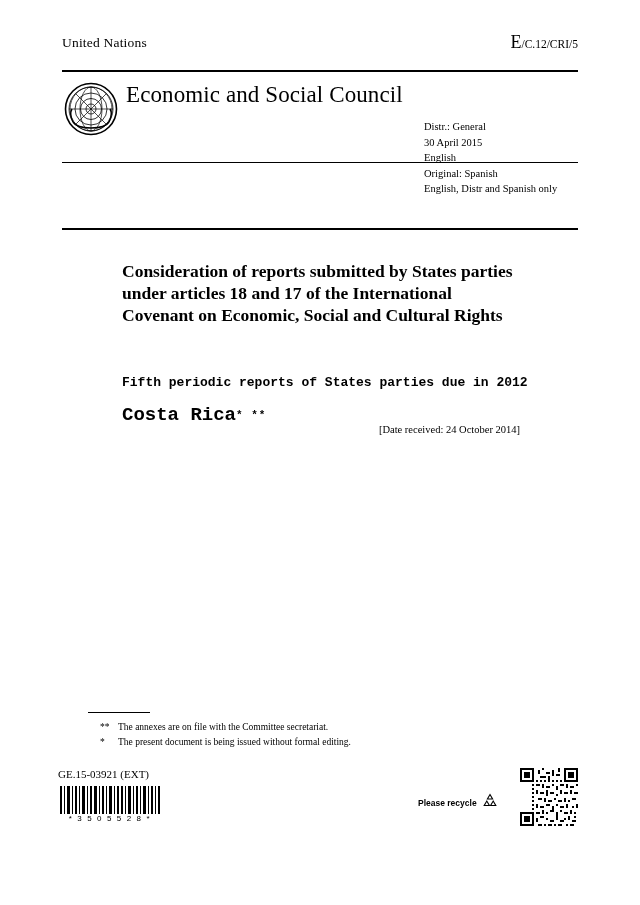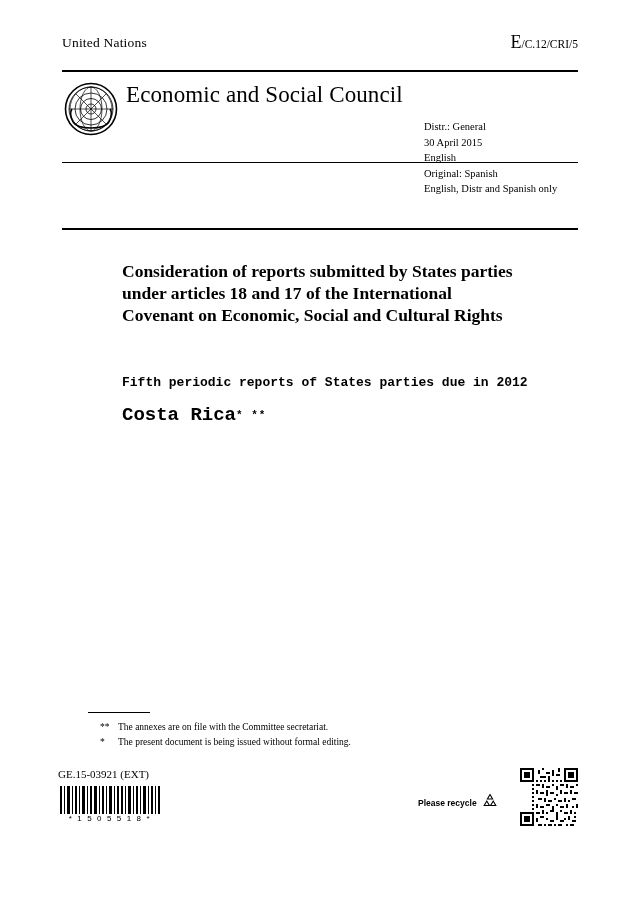--- a/index.html
+++ b/index.html
@@ -279,20 +279,21 @@
   </div>
 
   <div class="rule-thin"></div>
   <div class="rule-section"></div>
 
   <div class="main-title">Consideration of reports submitted by States parties under articles 18 and 17 of the International Covenant on Economic, Social and Cultural Rights</div>
   <div class="subtitle">Fifth periodic reports of States parties due in 2012</div>
   <div class="country">
     <span>Costa Rica</span><span class="marks">* **</span>
   </div>
+  <div class="date-received">[Date received: 24 October 2014]</div>
 
   <div class="footnote-rule"></div>
   <div class="footnotes">
     <div class="fn">
       <span class="mark">**</span><span>The annexes are on file with the Committee secretariat.</span>
     </div>
     <div class="fn">
       <span class="mark">*</span><span>The present document is being issued without formal editing.</span>
     </div>
   </div>
@@ -326,21 +327,21 @@
         <rect x="78" y="0" width="2" height="28"></rect>
         <rect x="82" y="0" width="1" height="28"></rect>
         <rect x="85" y="0" width="3" height="28"></rect>
         <rect x="90" y="0" width="1" height="28"></rect>
         <rect x="93" y="0" width="2" height="28"></rect>
         <rect x="97" y="0" width="1" height="28"></rect>
         <rect x="100" y="0" width="2" height="28"></rect>
       </g>
     </svg>
   </div>
-  <div class="barcode-text">* 1 5 0 5 5 1 8 *</div>
+  <div class="barcode-text">* 3 5 0 5 5 2 8 *</div>
 
   <div class="recycle-wrap">
     <span class="recycle-text">Please recycle</span>
     <span>
       <svg width="18" height="18" viewBox="0 0 18 18">
         <g fill="none" stroke="#000" stroke-width="1.1">
           <path d="M9 2.5 L11.6 7 L6.4 7 Z"></path>
           <path d="M3.2 13.5 L8.4 13.5 L5.8 9 Z"></path>
           <path d="M14.8 13.5 L9.6 13.5 L12.2 9 Z"></path>
         </g>

